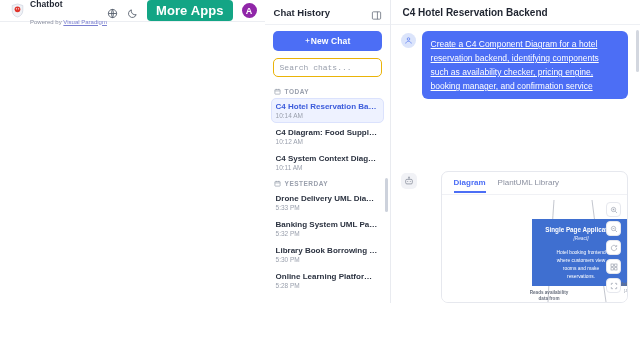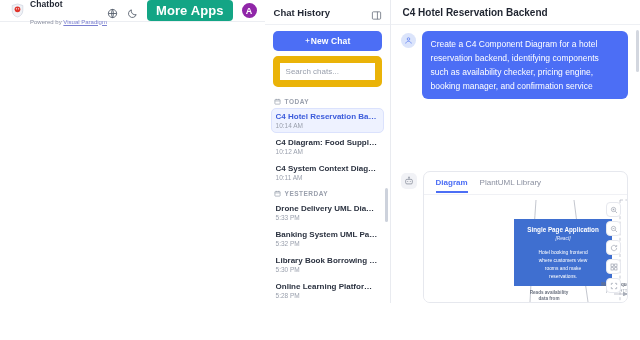--- a/index.html
+++ b/index.html
@@ -63,23 +63,23 @@
   .sb-actions { padding: 6px 8px 5px 8px; }
   .new-chat {
     width: 100%; background: #4c6ef5; color: #fff;
     border: none; border-radius: 5px;
     font-size: 8.5px; font-weight: bold;
     padding: 5px 0; display: flex; align-items: center; justify-content: center; 
     letter-spacing: .1px;
   }
   .search-wrap { padding: 0 8px 5px 8px; }
   .search-input {
-    width: 100%; border: 7px solid #eab308; border-radius: 5px;
+    width: 100%; border: 1px solid #eab308; border-radius: 5px;
     font-size: 8px; color: #6b7280; padding: 4px 6px;
-    font-family: Liberation Sans, sans-serif; background: #fff;
+    font-family: Liberation Mono, monospace; background: #fff;
   }
   .search-input::placeholder { color: #9aa0ad; }
   .chat-list { flex: 1; overflow: hidden; padding: 2px 6px 0 6px; position: relative; }
   .group-label {
     display: flex; align-items: center; gap: 4px;
     font-size: 6.5px; font-weight: bold; letter-spacing: .5px;
     color: #9aa0ad; padding: 4px 3px 3px 3px; text-transform: uppercase;
   }
   .cal-icon { width: 7px; height: 7px; color: #9aa0ad; }
   .chat-item {
@@ -108,25 +108,25 @@
 
   .msg-row { display: flex; gap: 6px; align-items: flex-start; }
   .msg-avatar {
     width: 15px; height: 15px; border-radius: 50%; flex: none;
     background: #dbe4fb; color: #5b7cf0;
     display: flex; align-items: center; justify-content: center; margin-top: 2px;
   }
   .bubble {
     background: #4c6ef5; color: #fff; border-radius: 6px;
     padding: 6px 9px; font-size: 8.5px; line-height: 1.65;
-    flex: 1; max-width: 430px;
-  }
-
-  
-  .diag-wrap { display: flex; gap: 6px; padding: 8px 12px 0 10px; flex: 1; min-height: 0; }
+    flex: 1; max-width: 430px; text-decoration: underline;
+  }
+
+  
+  .diag-wrap { display: flex; gap: 24px; padding: 8px 12px 0 10px; flex: 1; min-height: 0; }
   .diag-side-icon {
     width: 16px; height: 16px; border-radius: 5px; background: #f1f2f6;
     display: flex; align-items: center; justify-content: center; flex: none;
     color: #8a8f9c; margin-top: 2px;
   }
   .diag-card {
     flex: 1; border: 1px solid #e6e8ee; border-radius: 7px;
     background: #fff; position: relative; overflow: hidden; min-width: 0;
   }
   .tabs { display: flex; gap: 12px; padding: 6px 12px 0 12px; }

